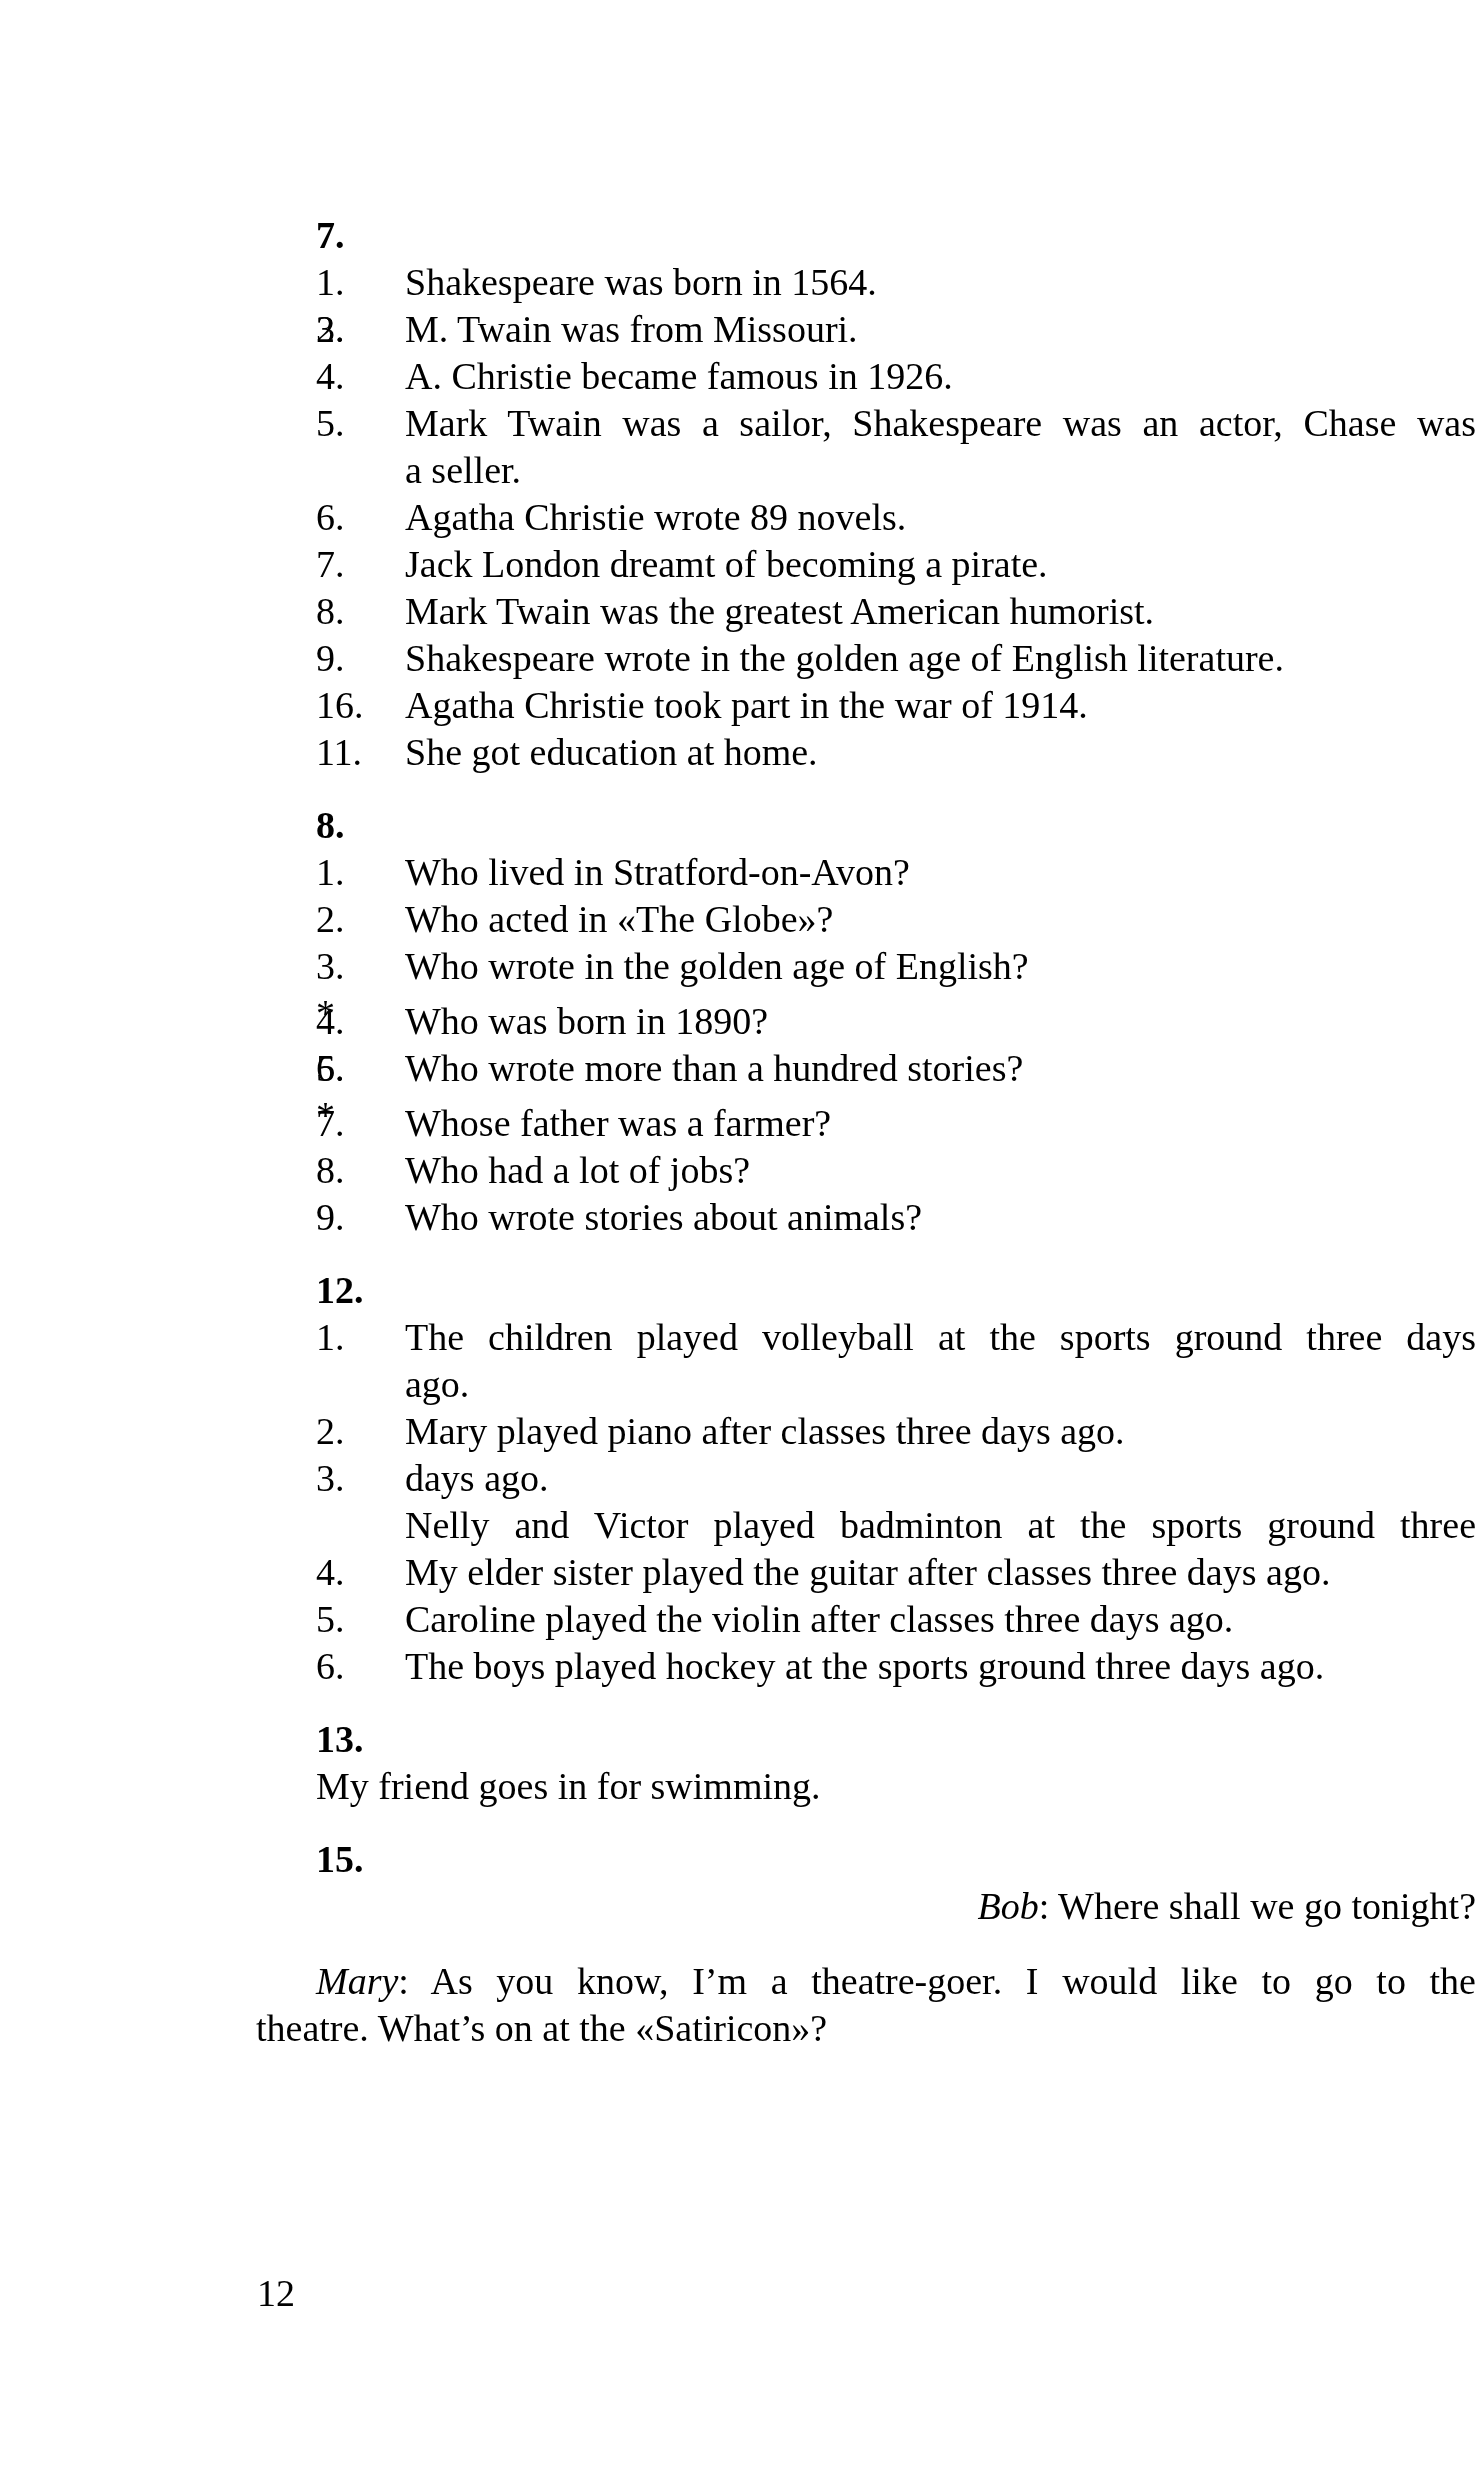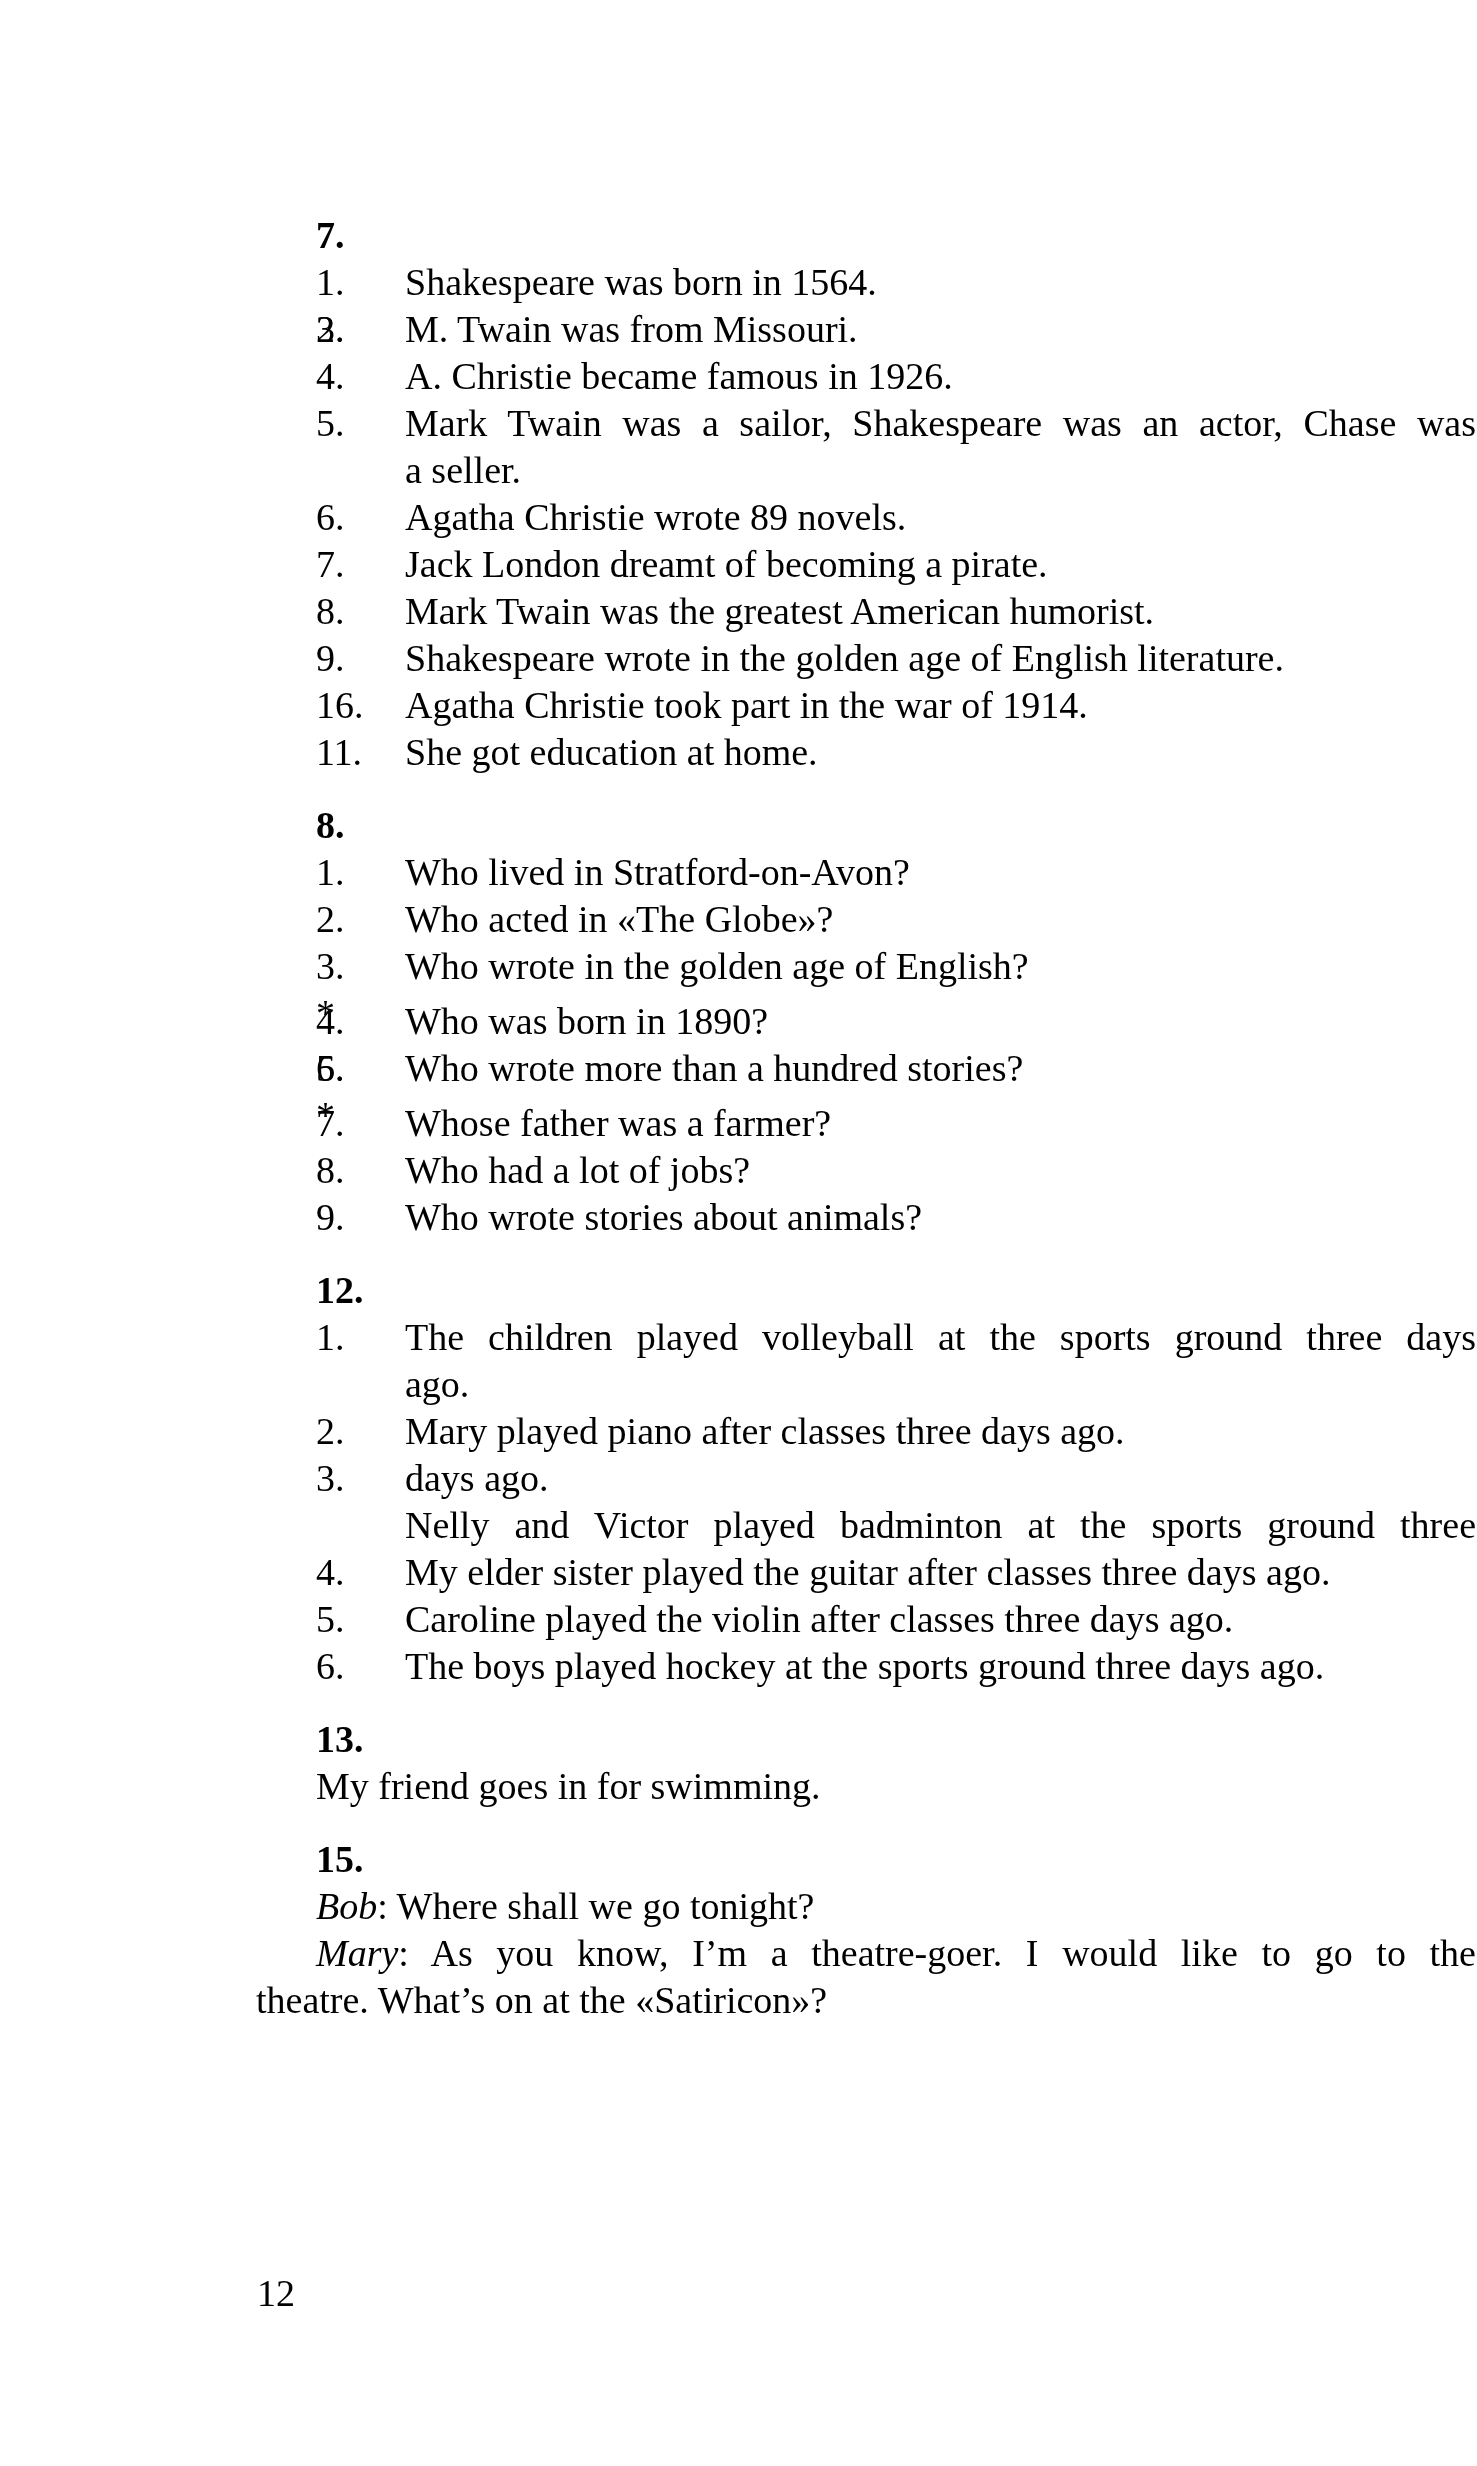--- a/index.html
+++ b/index.html
@@ -38,24 +38,26 @@
   .line { white-space: nowrap; }
   .line.just {
     white-space: normal;
     text-align: justify;
     text-align-last: justify;
   }
   .gap8 { margin-top: 8px; }
   .para-indent { padding-left: 60px; white-space: nowrap; }
   .dlg-first {
     padding-left: 60px;
+    text-align: right;
   }
   .dlg-first.just {
     text-align: justify;
     text-align-last: justify;
+    margin-top: 28px;
   }
   .speaker { font-style: italic; }
   .pagenum {
     position: absolute;
     left: 257px;
     top: 2270px;
   }
 </style>
 </head>
 <body>

